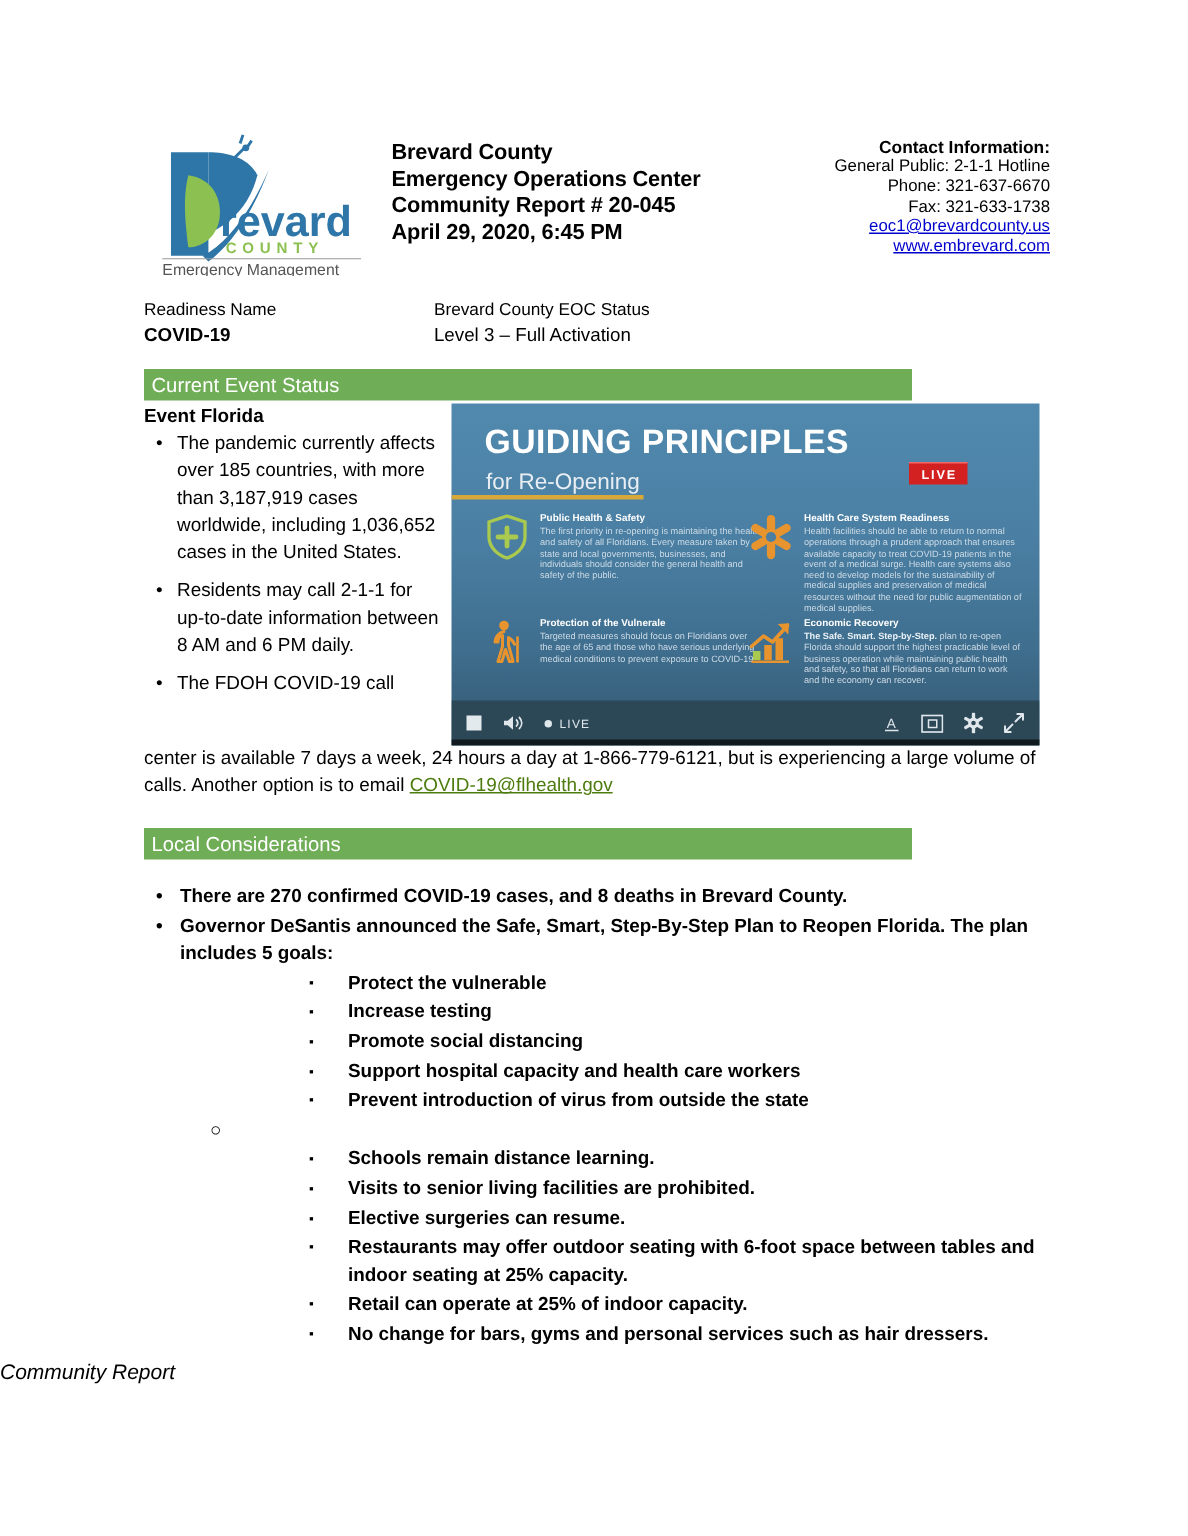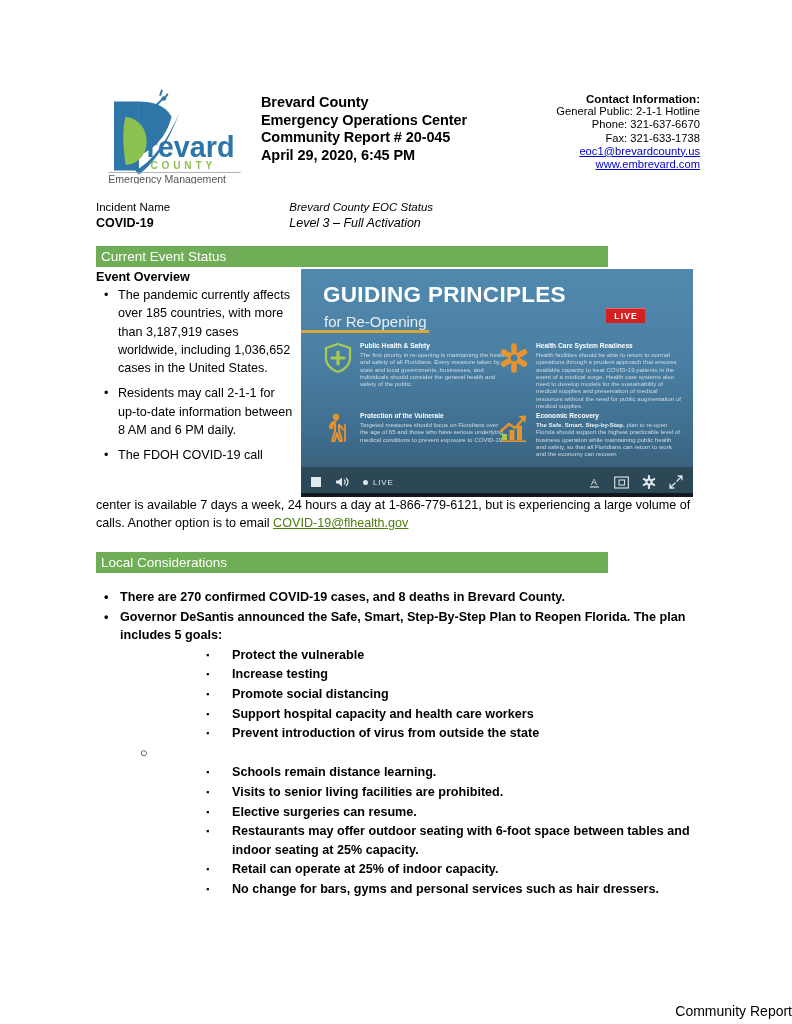--- a/index.html
+++ b/index.html
@@ -64,21 +64,21 @@
   
   .status-row {
     position: absolute;
     left: 96px; top: 200px;
     width: 604px;
     display: flex;
     font-size: 11.5px;
   }
   .status-col { flex: 0 0 33.33%; }
   .status-col.c1 { flex: 0 0 32%; }
-  .status-col.c2 { flex: 0 0 34%; font-style: italic; }
+  .status-col.c2 { flex: 0 0 34%; }
   .status-label { line-height: 15px; }
   .status-value { font-weight: bold; font-size: 12.5px; line-height: 16px; }
   .status-value.normal { font-weight: normal; font-size: 12.5px; }
 
   
   .section-bar {
     position: absolute;
     left: 96px;
     width: 512px;
     height: 21px;
@@ -245,23 +245,24 @@
   .lvl2 { display: flex; margin-bottom: 1px; padding-left: 44px; }
   .lvl2 .mk { flex: 0 0 26px; }
   .lvl2 .tx { flex: 1 1 auto; }
   .lvl3 { display: flex; margin-bottom: 1px; padding-left: 110px; }
   .lvl3 .mk { flex: 0 0 26px; font-size: 9px; line-height: 18.6px; }
   .lvl3 .tx { flex: 1 1 auto; }
 
   
   .footer {
     position: absolute;
-    left: 0; top: 1003px;
+    left: 0; top: 906px;
     width: 792px;
-    text-align: right;
+    text-align: left;
+    font-style: italic;
     font-size: 14px;
   }
 </style>
 </head>
 <body>
 
 <div class="page">
 
   <div class="header">
 
@@ -292,32 +293,32 @@
       <div>General Public: 2-1-1 Hotline</div>
       <div>Phone: 321-637-6670</div>
       <div>Fax:  321-633-1738</div>
       <a href="#">eoc1@brevardcounty.us</a>
       <a href="#">www.embrevard.com</a>
     </div>
   </div>
 
   <div class="status-row">
     <div class="status-col c1">
-      <div class="status-label">Incident Name</div>
+      <div class="status-label">Readiness Name</div>
       <div class="status-value">COVID-19</div>
     </div>
     <div class="status-col c2">
       <div class="status-label">Brevard County EOC Status</div>
       <div class="status-value normal">Level 3 – Full Activation</div>
     </div>
   </div>
 
   <div class="section-bar" id="bar-current">Current Event Status</div>
 
-  <div class="event-overview-title">Event Overview</div>
+  <div class="event-overview-title">Event Florida</div>
 
   <div class="left-bullets">
     <div class="bullet-row">
       <span class="bdot">•</span>
       <span class="btxt">The pandemic currently affects over 185 countries, with more than 3,187,919 cases worldwide, including 1,036,652 cases in the United States.</span>
     </div>
     <div class="bullet-row">
       <span class="bdot">•</span>
       <span class="btxt">Residents may call 2-1-1 for up-to-date information between 8 AM and 6 PM daily.</span>
     </div>

